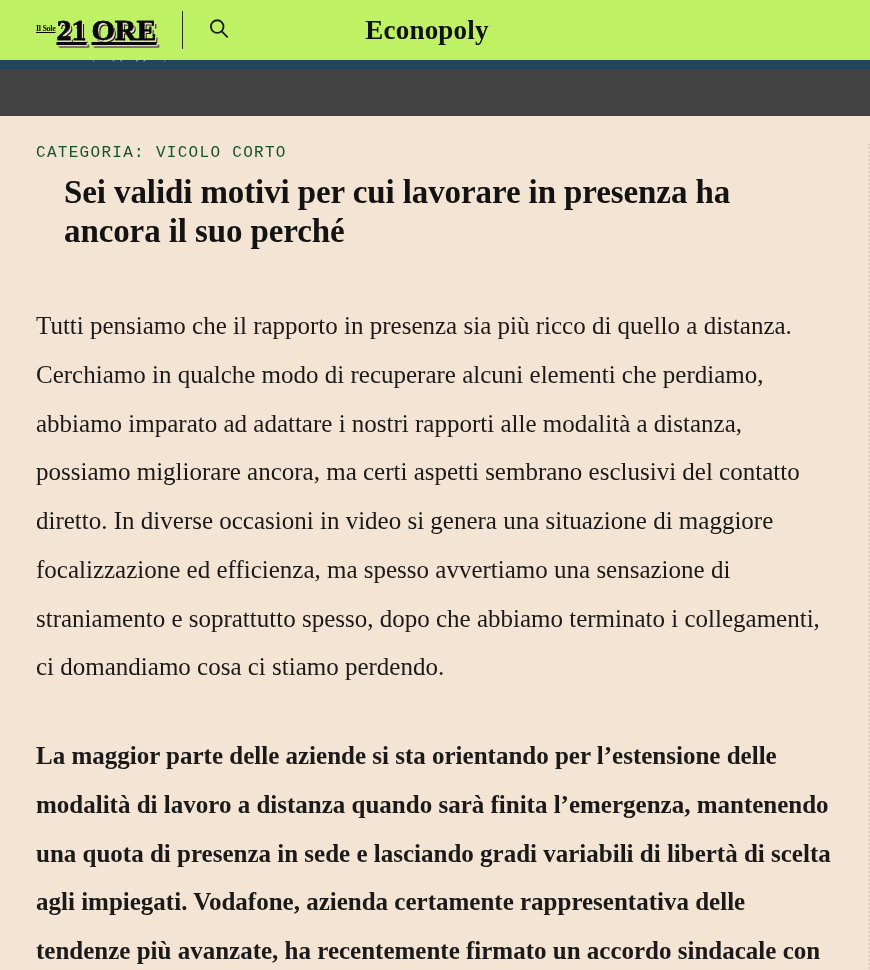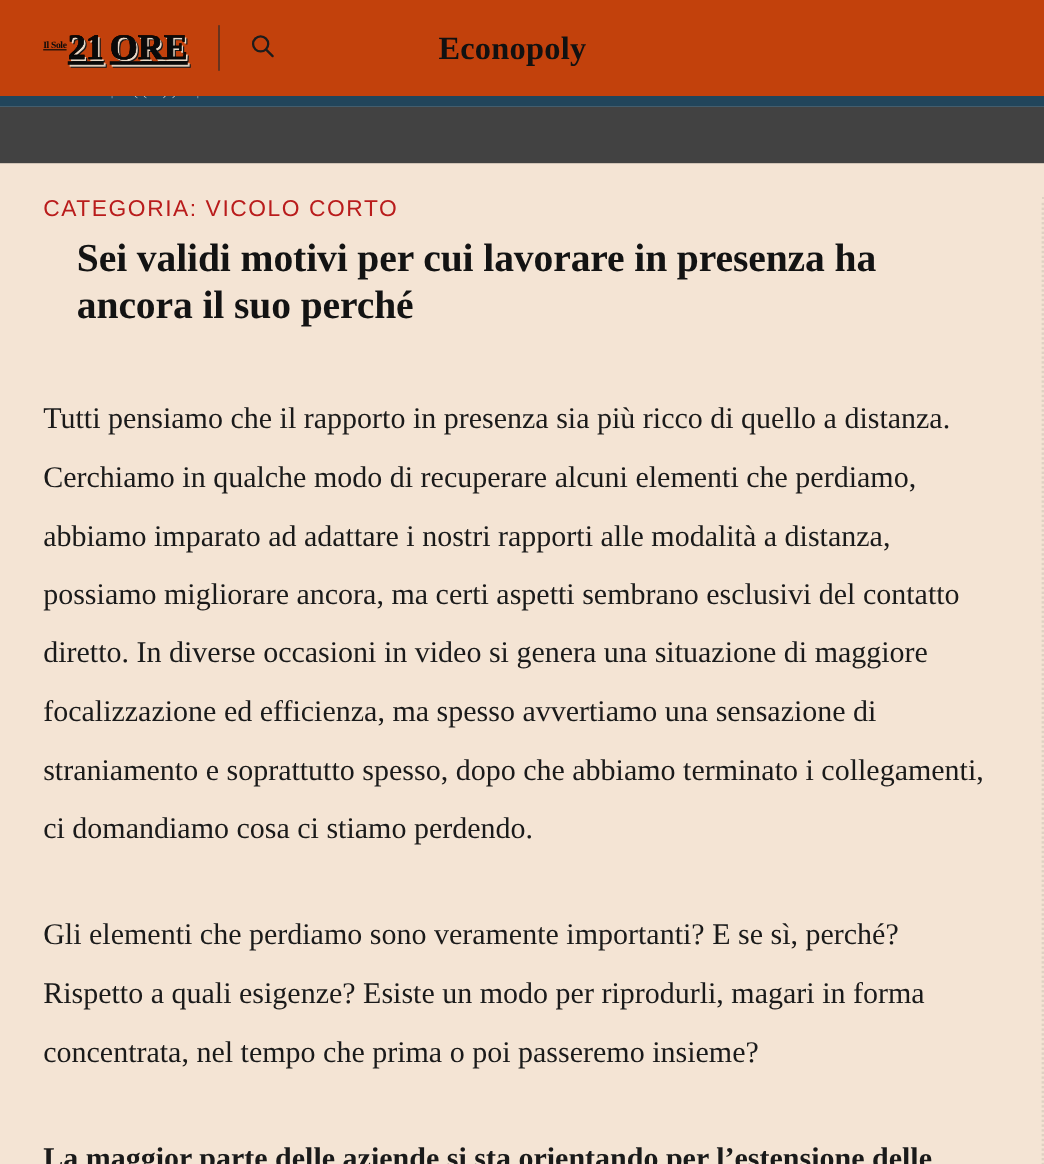--- a/index.html
+++ b/index.html
@@ -11,22 +11,22 @@
   }
 
   body {
     background: #f4e4d4;
     font-family: "Liberation Sans", sans-serif;
     position: relative;
   }
 
   
   .site-header {
-    height: 80px;
-    background: #c2410c;
+    height: 60px;
+    background: #bef264;
     display: flex;
     align-items: center;
     padding: 0 36px;
     position: relative;
   }
 
   .brand-left {
     display: flex;
     align-items: center;
     gap: 0px;
@@ -119,24 +119,24 @@
 
   
   .article-wrap {
     border-right: 2px dotted #ded1c2;
     min-height: 846px;
     padding: 0 36px;
   }
 
   .category {
     margin-top: 28px;
-    font-size: 19px;
+    font-size: 16px;
     letter-spacing: 1.3px;
-    color: #b91c1c;
-    font-family: Liberation Sans, sans-serif;
+    color: #14532d;
+    font-family: Liberation Mono, monospace;
     text-transform: uppercase;
   }
 
   .headline {
     margin-top: 11px;
     font-family: "Liberation Serif", serif;
     font-weight: bold;
     font-size: 33px;
     line-height: 1.17;
     color: #131313;
@@ -198,17 +198,16 @@
 <div class="dark-band"></div>
 
 <main class="article-wrap">
 
   <div class="category">CATEGORIA: VICOLO CORTO</div>
 
   <h1 class="headline">Sei validi motivi per cui lavorare in presenza ha ancora il suo perché</h1>
 
   <div class="article-body">
     <p>Tutti pensiamo che il rapporto in presenza sia più ricco di quello a distanza. Cerchiamo in qualche modo di recuperare alcuni elementi che perdiamo, abbiamo imparato ad adattare i nostri rapporti alle modalità a distanza, possiamo migliorare ancora, ma certi aspetti sembrano esclusivi del contatto diretto. In diverse occasioni in video si genera una situazione di maggiore focalizzazione ed efficienza, ma spesso avvertiamo una sensazione di straniamento e soprattutto spesso, dopo che abbiamo terminato i collegamenti, ci domandiamo cosa ci stiamo perdendo.</p>
-    <p>Gli elementi che perdiamo sono veramente importanti? E se sì, perché? Rispetto a quali esigenze? Esiste un modo per riprodurli, magari in forma concentrata, nel tempo che prima o poi passeremo insieme?</p>
     <p>La maggior parte delle aziende si sta orientando per l’estensione delle modalità di lavoro a distanza quando sarà finita l’emergenza, mantenendo una quota di presenza in sede e lasciando gradi variabili di libertà di scelta agli impiegati. Vodafone, azienda certamente rappresentativa delle tendenze più avanzate, ha recentemente firmato un accordo sindacale con la quota di lavoro a distanza del</p>
   </div>
 
 </main>
 
 </body></html>

